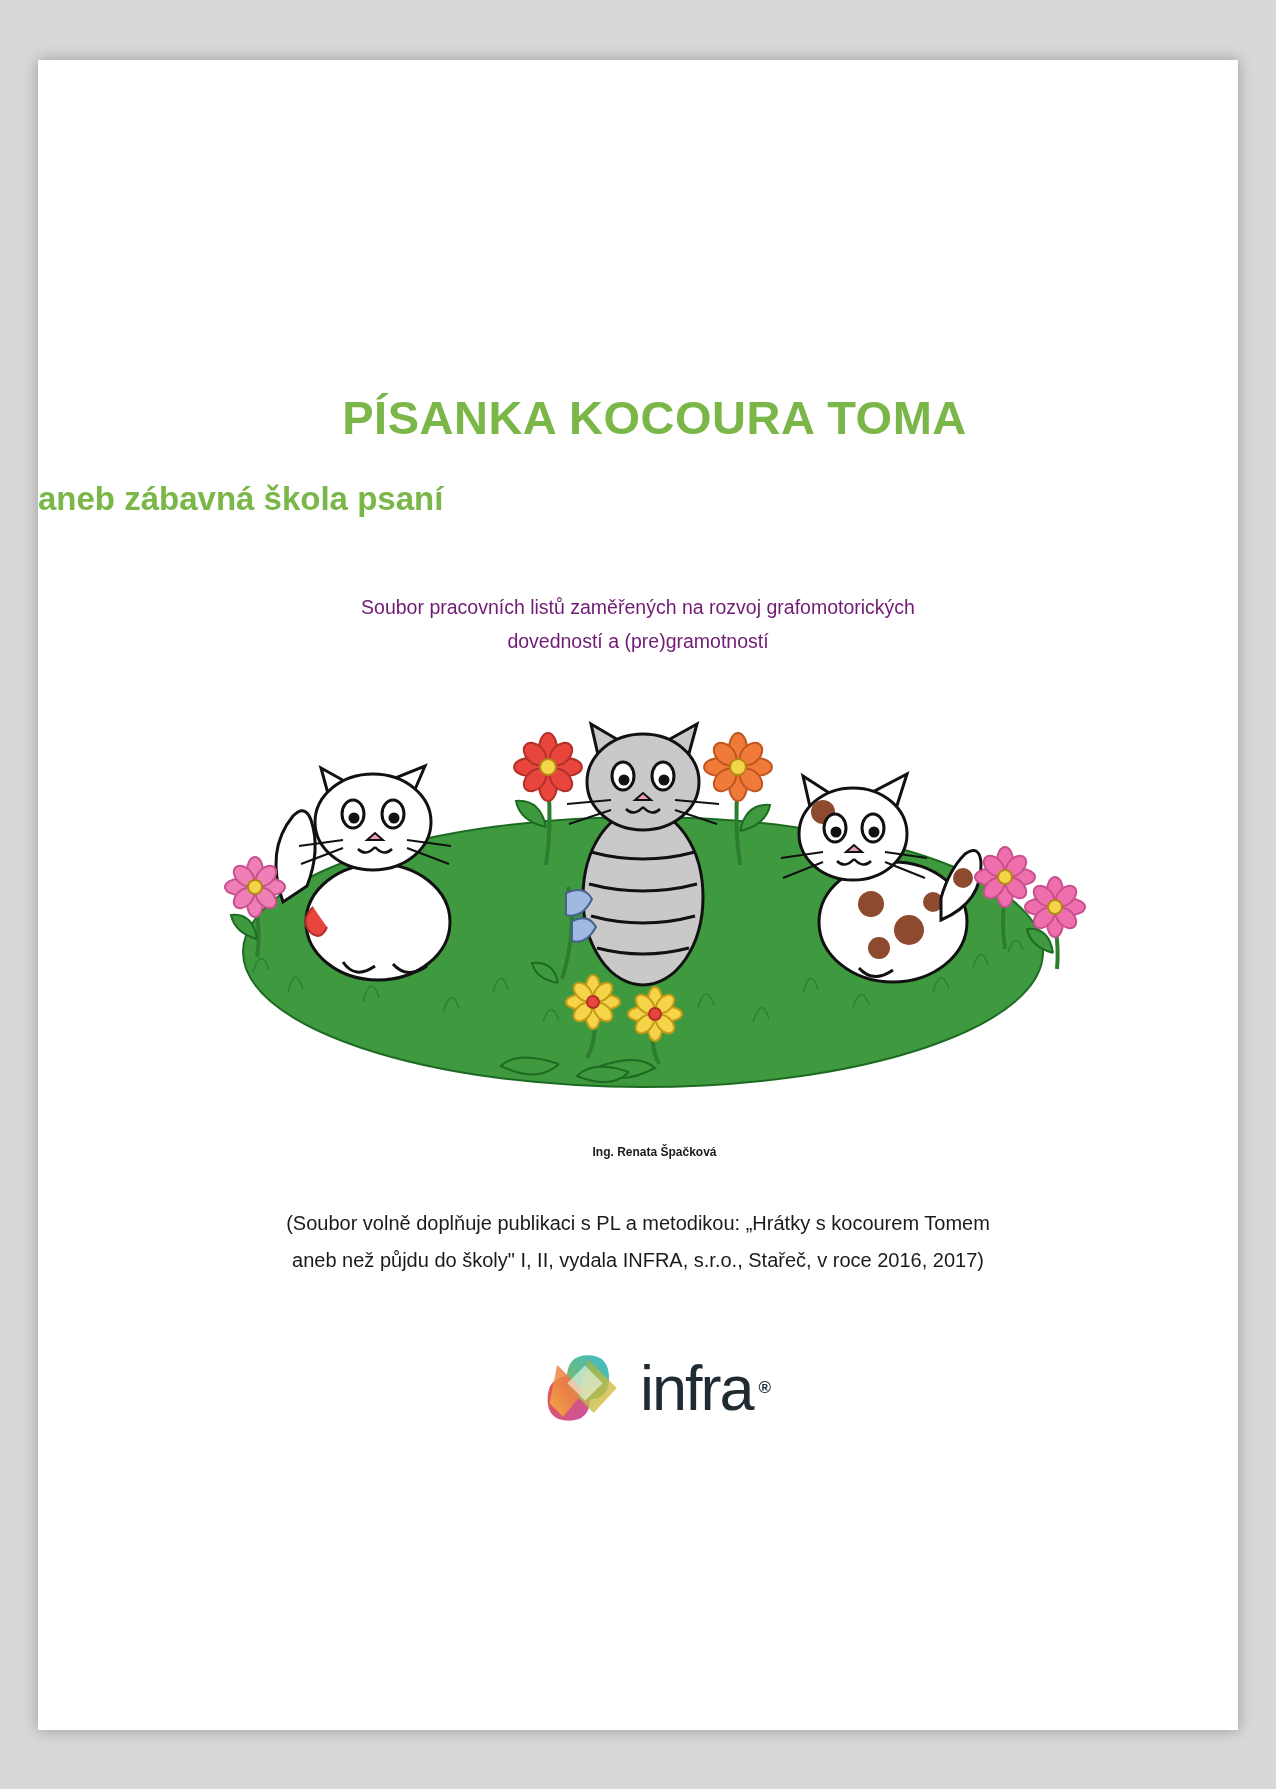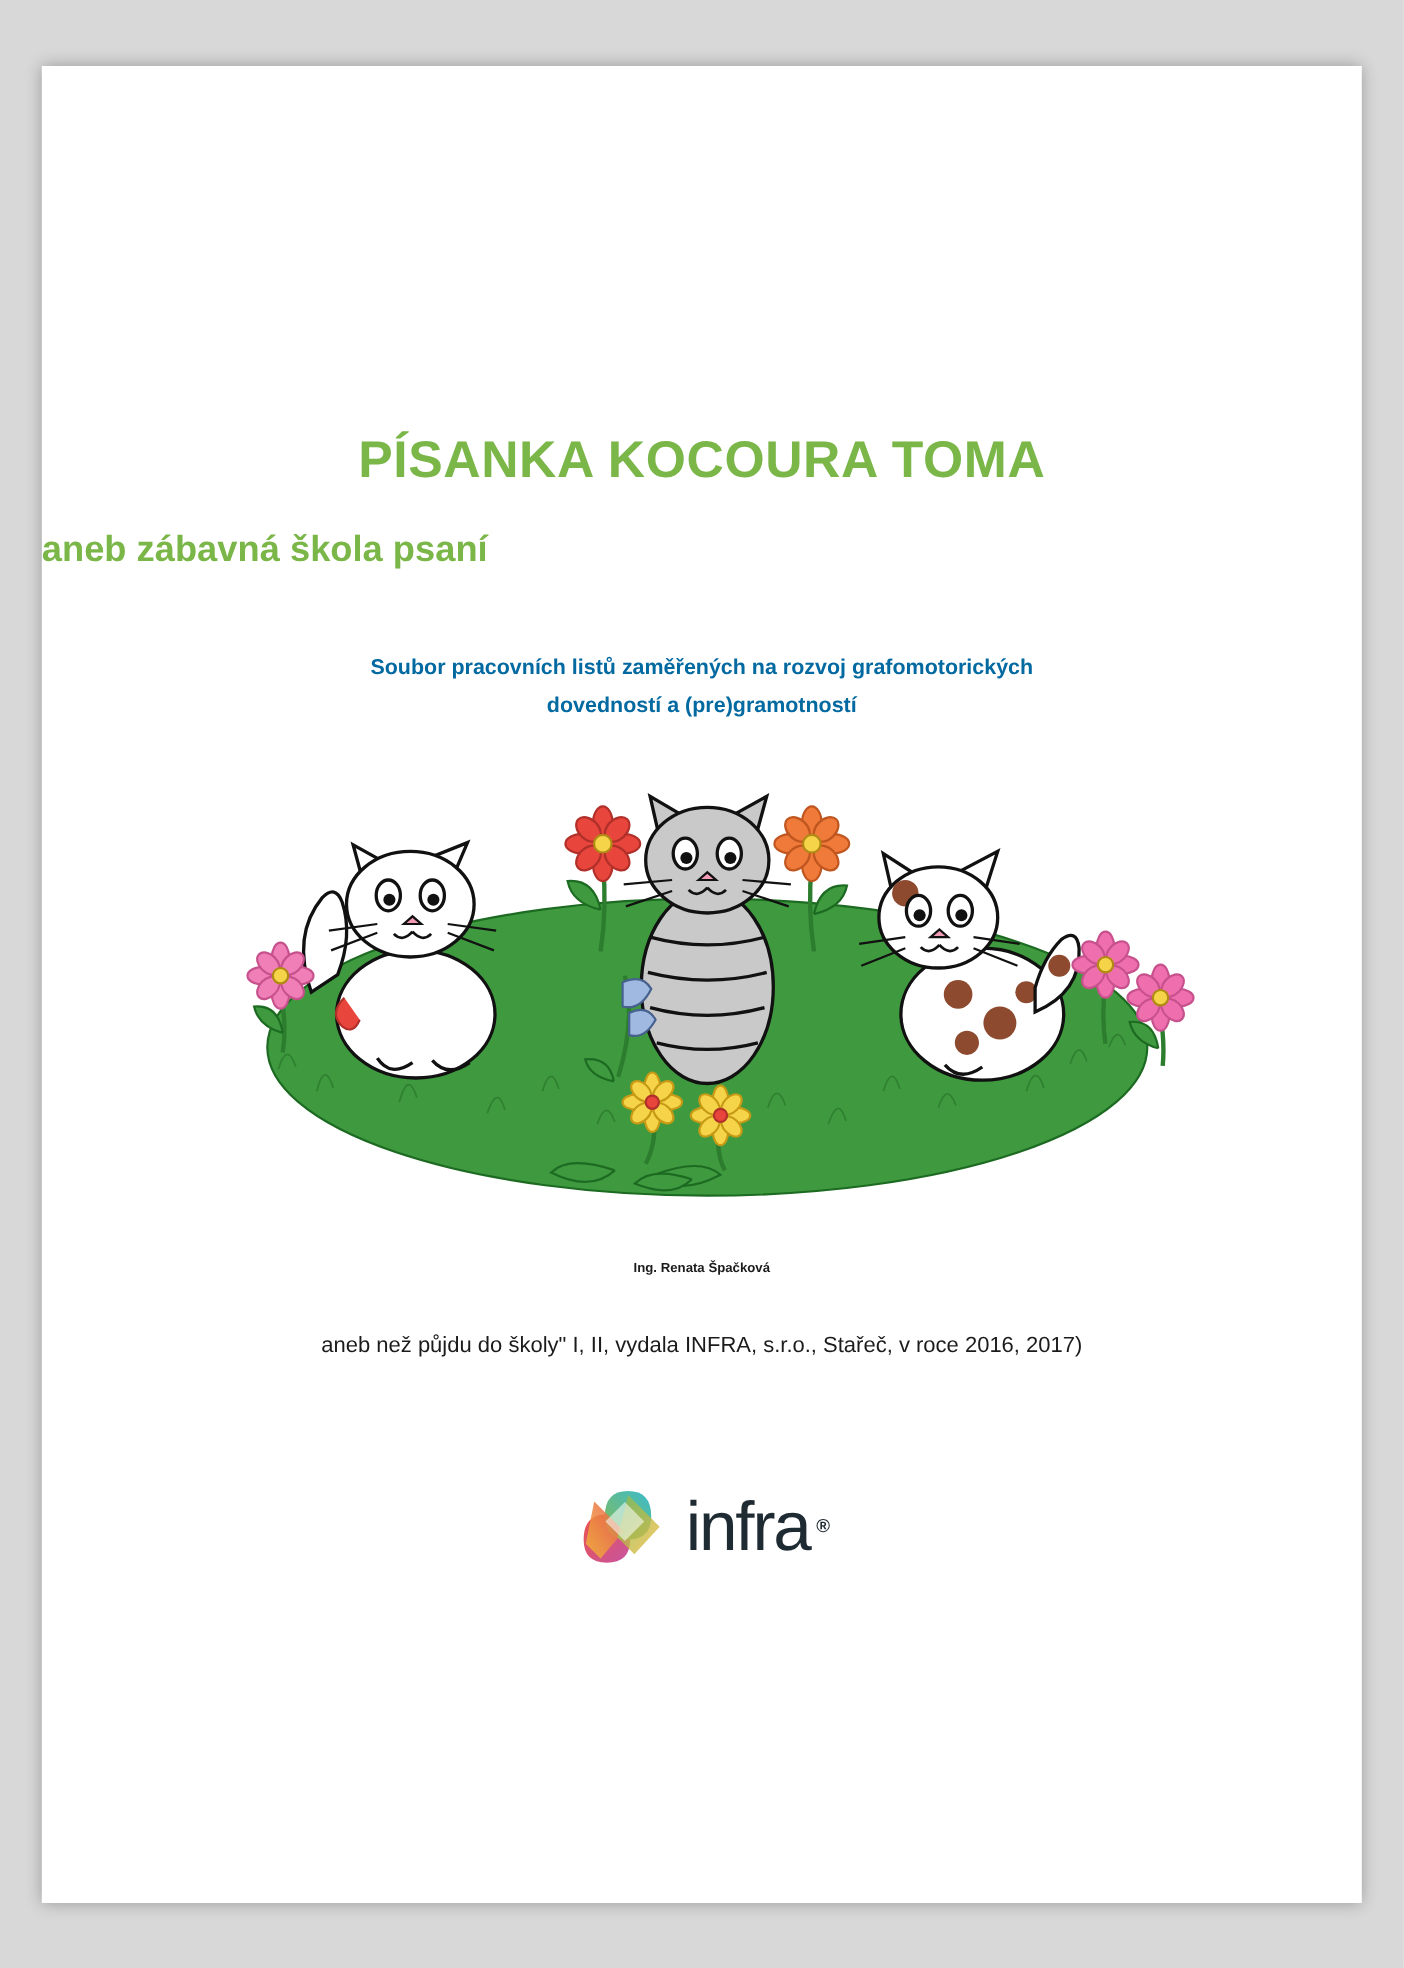--- a/index.html
+++ b/index.html
@@ -19,20 +19,21 @@
     top: 60px;
     width: 1200px;
     height: 1670px;
     background: #ffffff;
     box-shadow: 0 0 14px rgba(0,0,0,0.30);
   }
   .page-inner {
     position: relative;
     width: 100%;
     height: 100%;
+    padding-left: 33px;
   }
 
   
   .title-main {
     position: absolute;
     top: 330px;
     left: 0;
     width: 100%;
     text-align: center;
     font-size: 47px;
@@ -49,23 +50,23 @@
     font-weight: bold;
     color: #7ab648;
   }
   .subtitle-block {
     position: absolute;
     top: 530px;
     left: 170px;
     width: 860px;
     text-align: center;
     font-size: 19.5px;
-    font-weight: bold;
+    font-weight: normal;
     line-height: 1.75;
-    color: #0369a1;
+    color: #701a75;
   }
 
   
   .illustration {
     position: absolute;
     top: 612px;
     left: 155px;
     width: 900px;
     height: 420px;
   }
@@ -365,20 +366,21 @@
             <path d="M402 396 q42 -16 60 0 q-38 20 -60 0"></path>
             <path d="M436 400 q-36 -12 -52 4 q34 14 52 -4"></path>
           </g>
         </g>
       </svg>
     </div>
 
     <div class="author">Ing. Renata Špačková</div>
 
     <div class="note">
+      <div>(Soubor volně doplňuje publikaci s PL a metodikou: „Hrátky s kocourem Tomem</div>
       <div>aneb než půjdu do školy" I, II, vydala INFRA, s.r.o., Stařeč, v roce 2016, 2017)</div>
     </div>
 
     <div class="logo">
       <span class="logo-mark">
         <svg viewBox="0 0 100 100" width="96" height="96" xmlns="http://www.w3.org/2000/svg">
           <defs>
             <linearGradient id="g1" x1="0" y1="1" x2="1" y2="0">
               <stop offset="0" stop-color="#f0b429"></stop>
                 <stop offset="1" stop-color="#e8453c"></stop>

